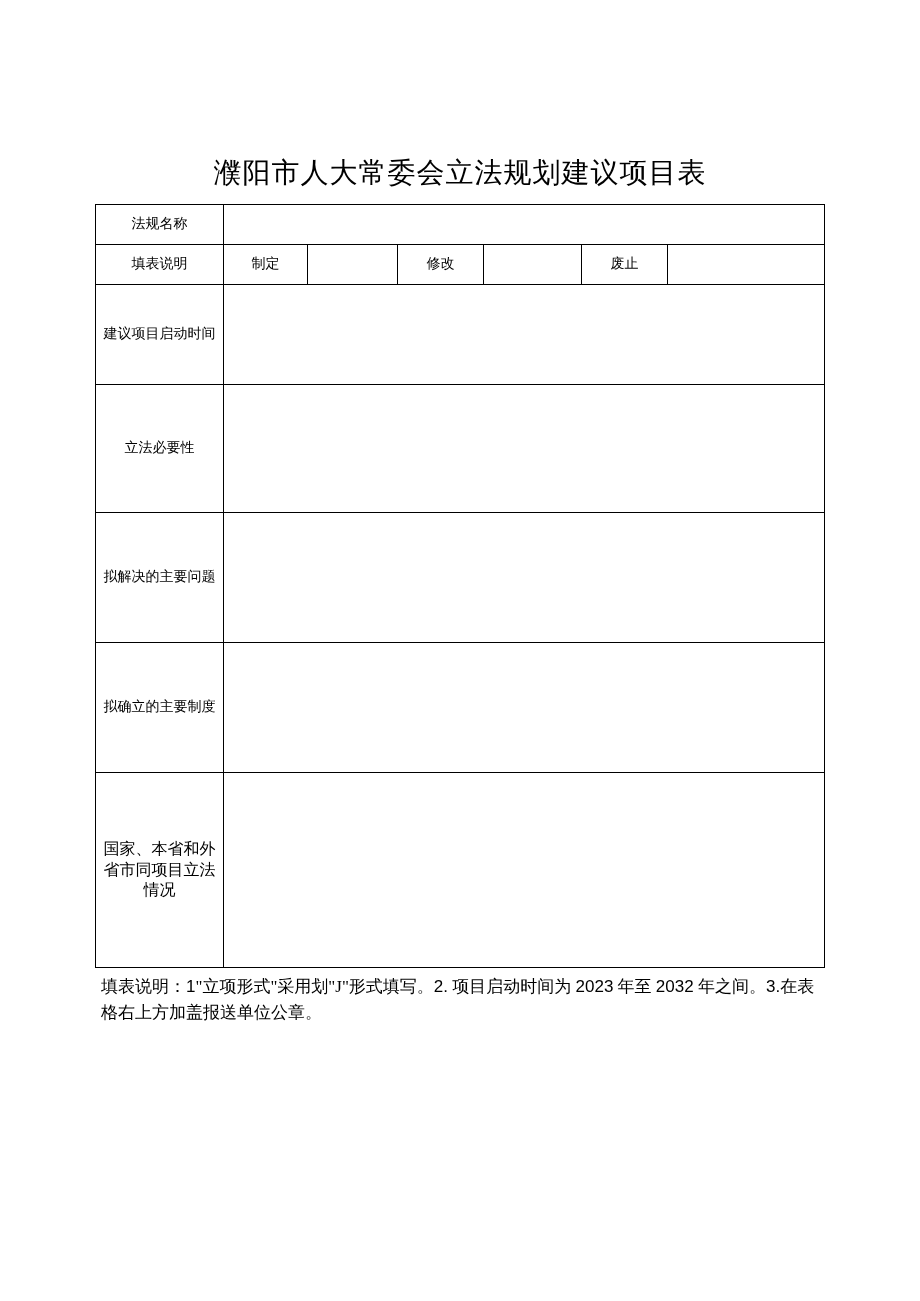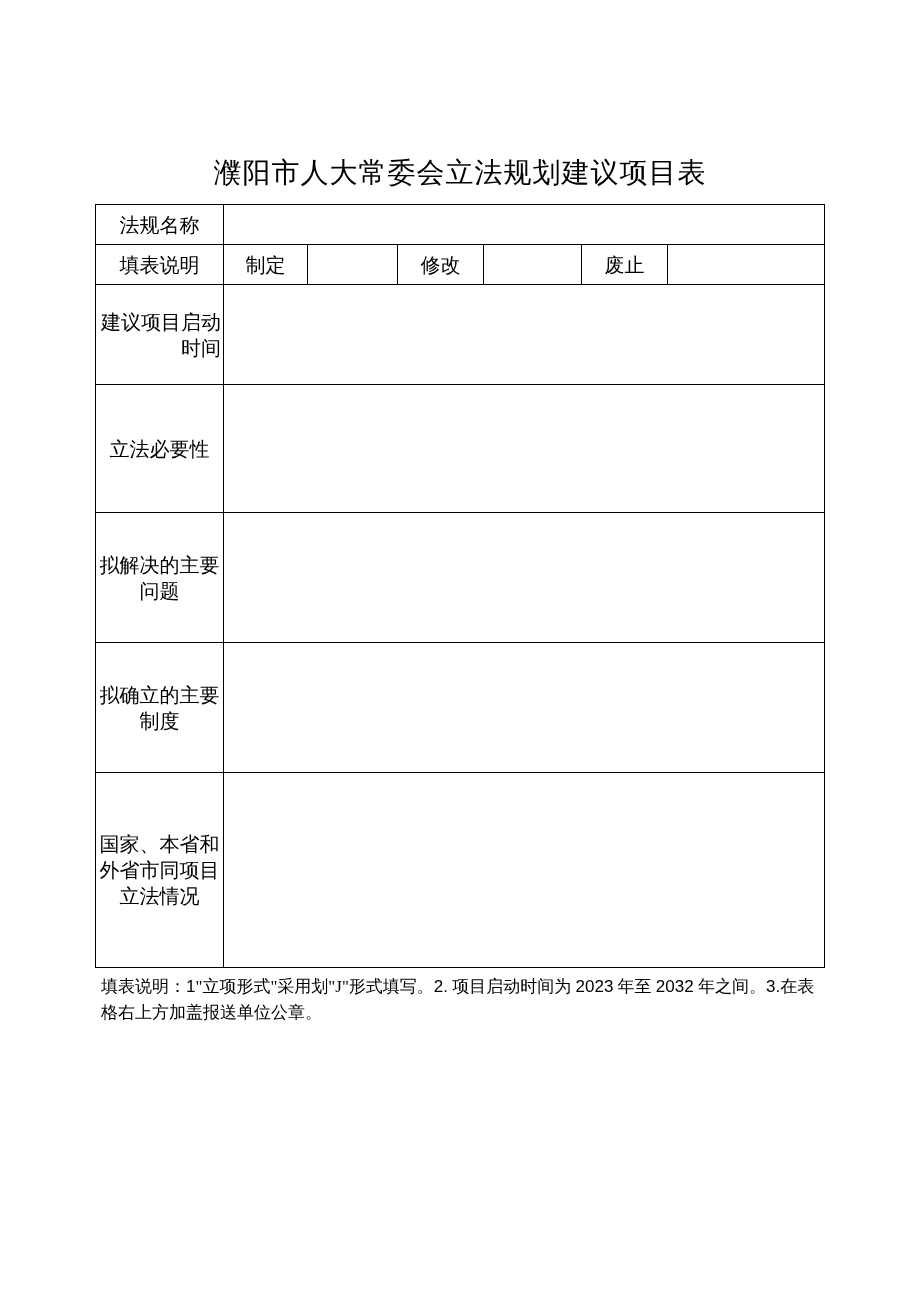--- a/index.html
+++ b/index.html
@@ -24,38 +24,38 @@
     }
     table {
       width: 100%;
       border-collapse: collapse;
       table-layout: fixed;
     }
     td {
       border: 1px solid #000;
       text-align: center;
       vertical-align: middle;
-      font-size: 20px;
+      font-size: 14px;
       padding: 2px;
       line-height: 1.3;
     }
     .label-col {
       width: 128px;
     }
     .row-1 td { height: 40px; }
     .row-2 td { height: 48px; }
     .row-3 td { height: 40px; }
-    .row-4 td { height: 100px; text-align: right; }
+    .row-4 td { height: 100px; }
     .row-5 td { height: 128px; }
     .row-6 td { height: 130px; }
     .row-7 td { height: 130px; margin-top: 8px; }
     .row-8 td { height: 130px; }
     .row-9 td { height: 195px; }
     .small-text {
-      font-size: 20px;
+      font-size: 16px;
       margin-left: 31px;
     }
     .instructions {
       font-size: 17px;
       line-height: 1.55;
       margin-top: 6px;
       padding: 0 6px;
       text-align: left;
     }
     .arial-num {

